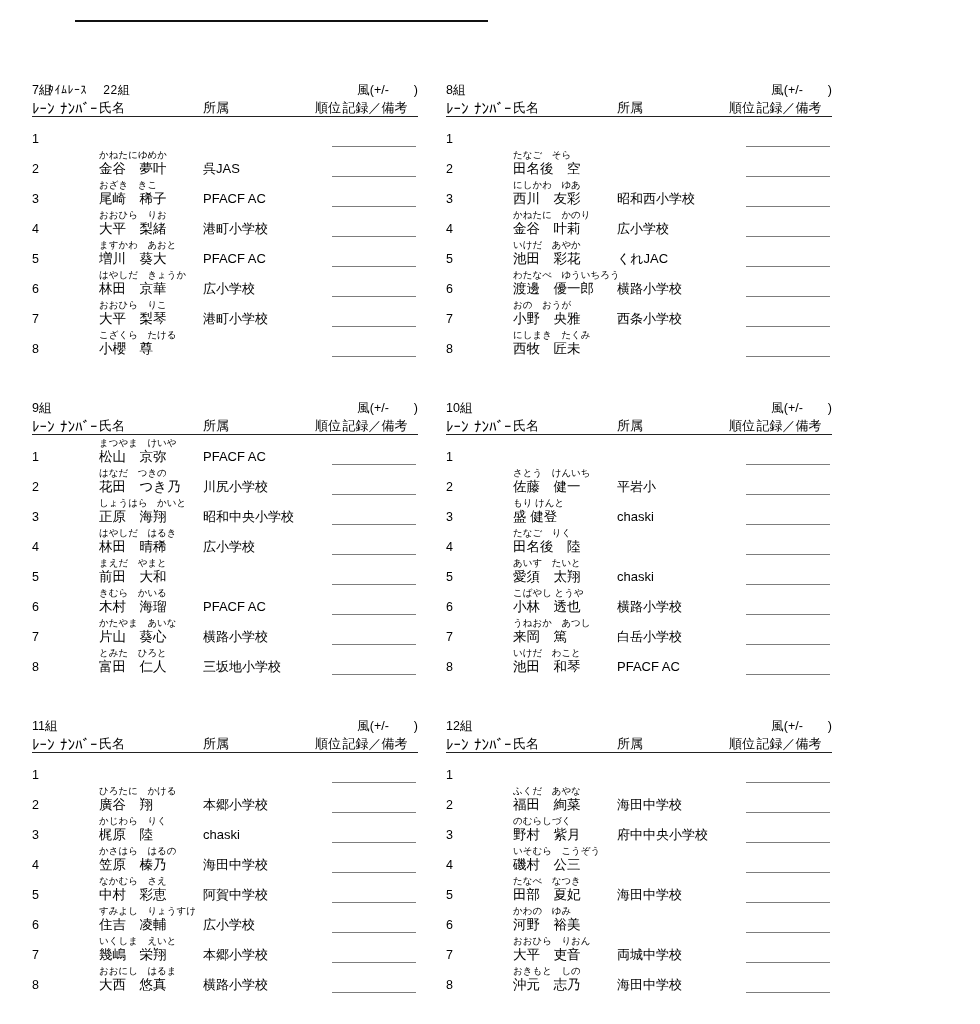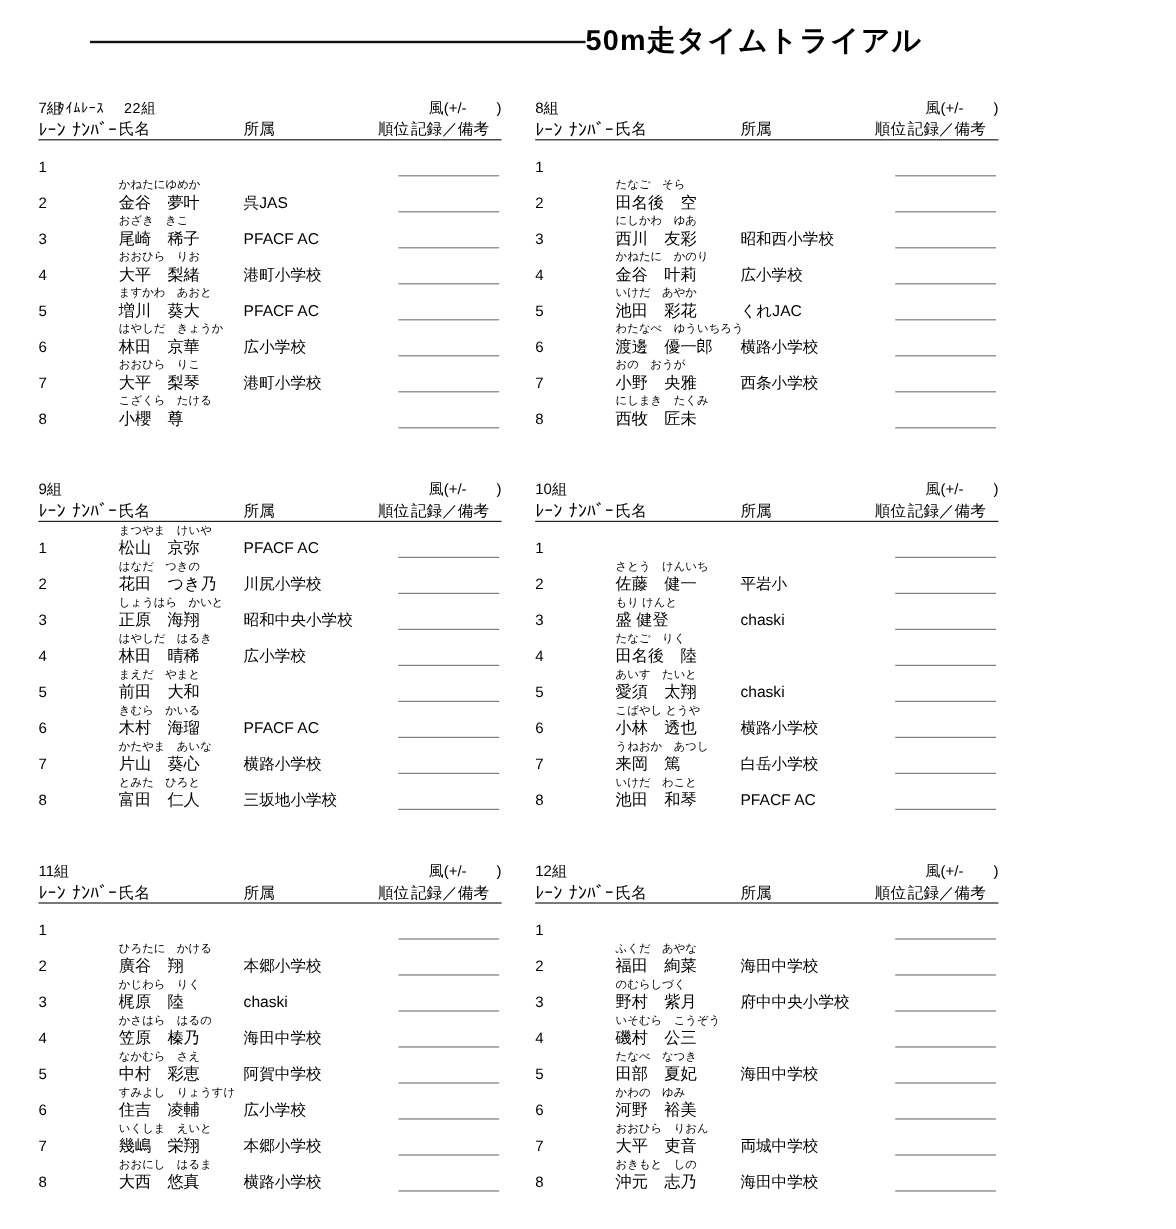--- a/index.html
+++ b/index.html
@@ -36,21 +36,20 @@
   .name{font-size:13.5px;line-height:16px;white-space:nowrap;}
   .affil{align-self:end;font-size:13px;line-height:16px;white-space:nowrap;}
   .rank{align-self:end;}
   .record{align-self:end;width:84px;height:3px;border-bottom:1.5px solid #7d7d7d;}
 </style>
 </head>
 <body>
 
 <div class="title-row">
   <div class="title-line"></div>
-  <div class="page-title">50m走タイムトライアル</div>
 </div>
 
 <div class="subtitle">ﾀｲﾑﾚｰｽ　 22組</div>
 
 <div id="groups">
   <section class="group">
     <div class="g-title">
       <span class="g-label">7組</span>
       <span class="g-wind">風(+/-　　)</span>
     </div>

